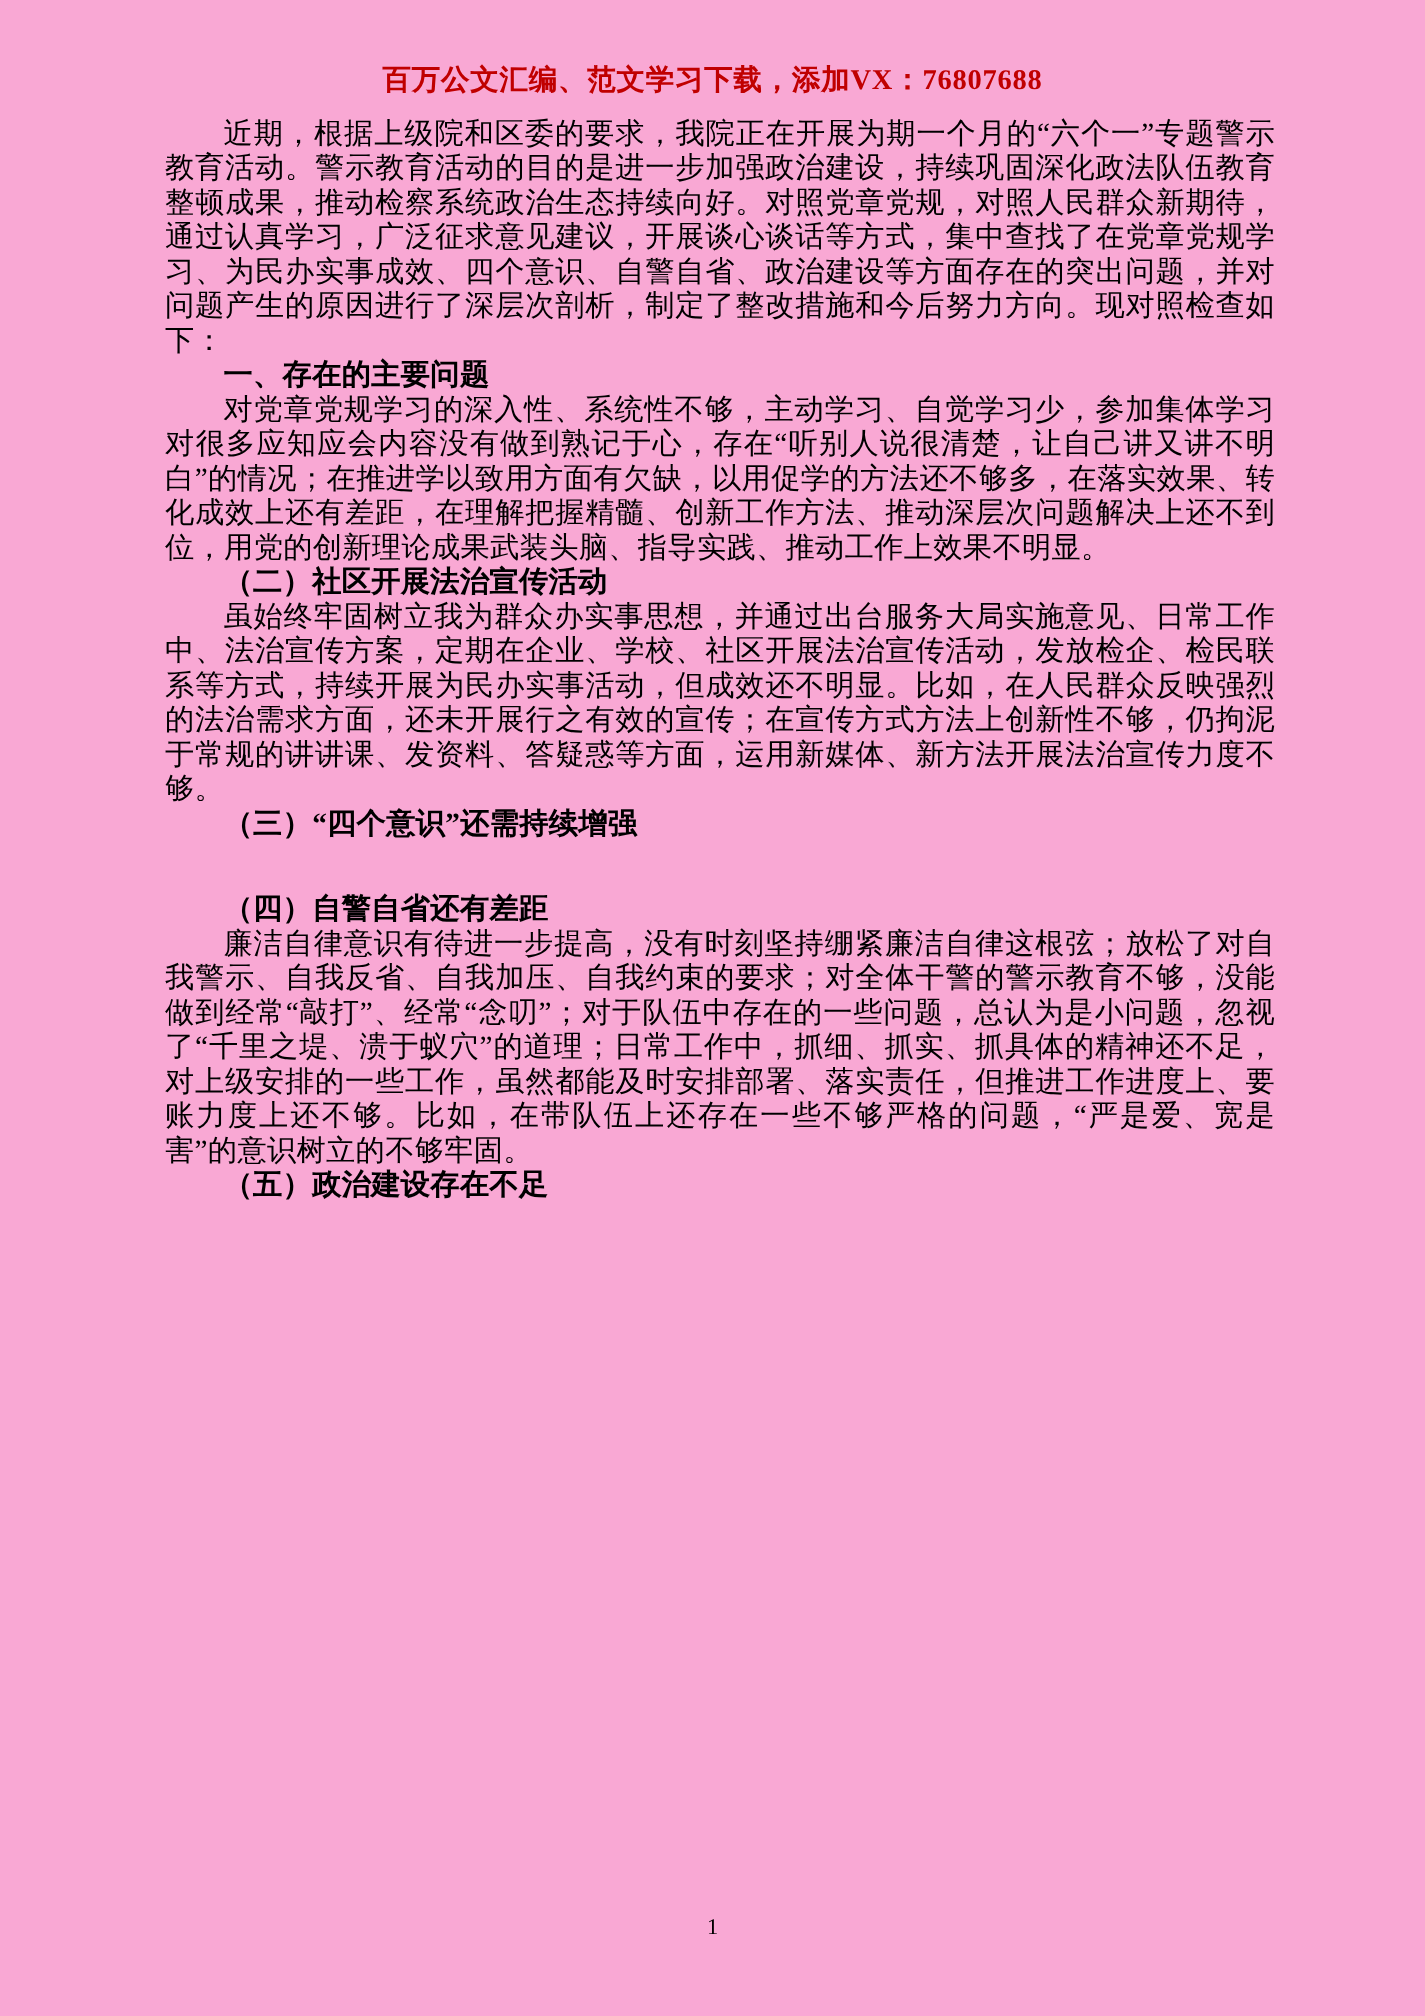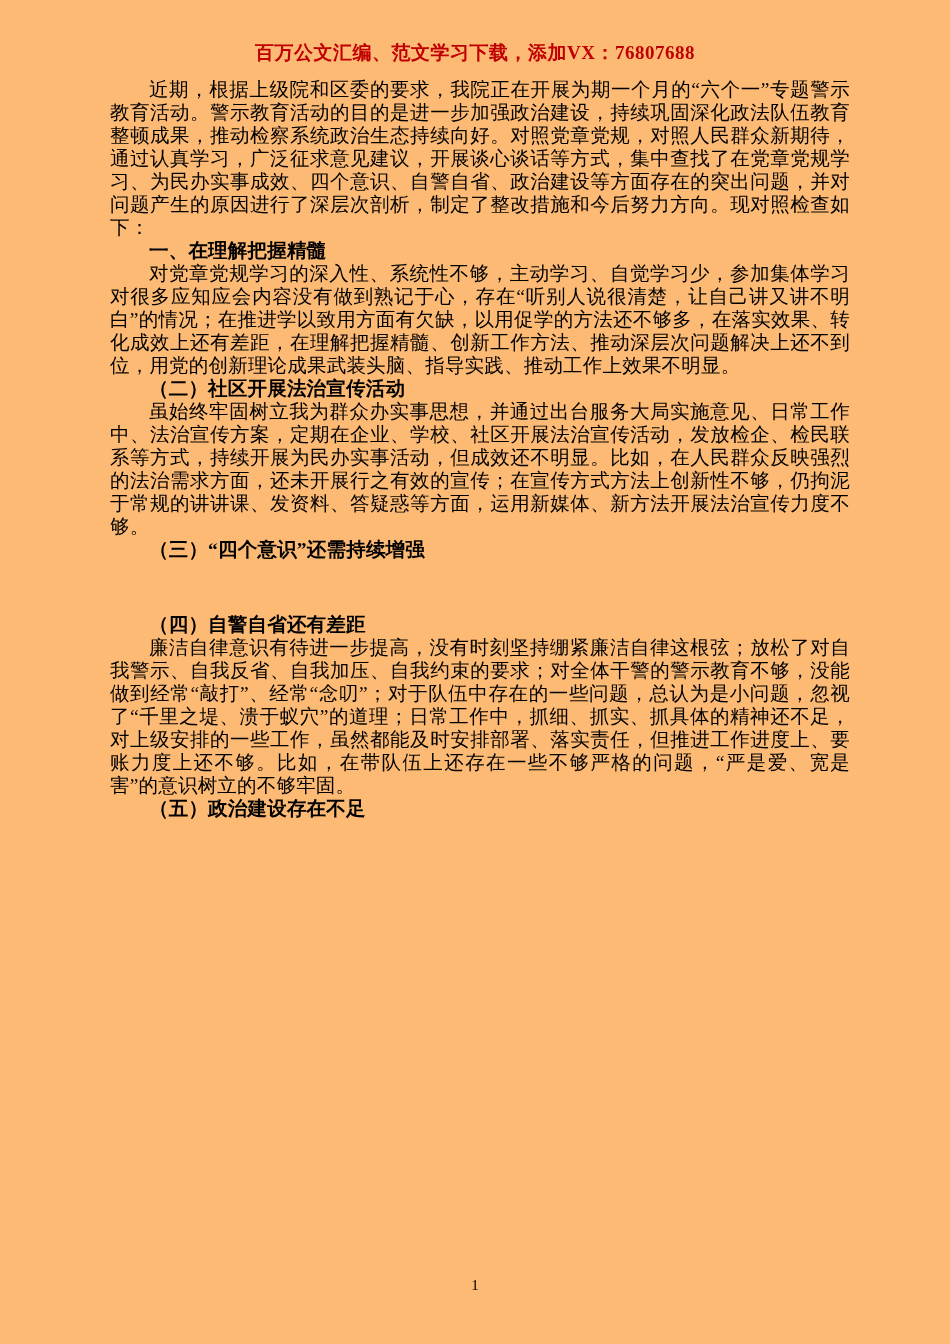--- a/index.html
+++ b/index.html
@@ -7,21 +7,21 @@
     padding: 0;
     background: #ffffff;
   }
   body {
     font-family: "Liberation Serif", "DejaVu Serif", serif;
   }
   .page {
     position: relative;
     width: 950px;
     height: 1344px;
-    background: #fdba74;
+    background: #f9a8d4;
     overflow: hidden;
     box-sizing: border-box;
     padding: 0;
   }
   .watermark {
     position: absolute;
     top: 40px;
     left: 0;
     width: 950px;
     text-align: center;
@@ -47,21 +47,21 @@
     letter-spacing: 0.2px;
   }
   p.indent {
     text-indent: 2em;
   }
   p.heading {
     text-indent: 2em;
     font-weight: bold;
   }
   p.spacer-before {
-    margin-top: 52px;
+    margin-top: 34px;
     font-family: Liberation Serif, serif;
   }
   .page-number {
     position: absolute;
     bottom: 50px;
     left: 0;
     width: 950px;
     text-align: center;
     font-size: 15px;
     color: #000000;
@@ -69,21 +69,21 @@
 </style>
 </head>
 <body>
 
 <div class="page">
 
   <div class="watermark">百万公文汇编、范文学习下载，添加VX：76807688</div>
 
   <div class="content">
     <p class="indent">近期，根据上级院和区委的要求，我院正在开展为期一个月的“六个一”专题警示教育活动。警示教育活动的目的是进一步加强政治建设，持续巩固深化政法队伍教育整顿成果，推动检察系统政治生态持续向好。对照党章党规，对照人民群众新期待，通过认真学习，广泛征求意见建议，开展谈心谈话等方式，集中查找了在党章党规学习、为民办实事成效、四个意识、自警自省、政治建设等方面存在的突出问题，并对问题产生的原因进行了深层次剖析，制定了整改措施和今后努力方向。现对照检查如下：</p>
-    <p class="heading">一、在理解把握精髓</p>
+    <p class="heading">一、存在的主要问题</p>
     <p class="indent">对党章党规学习的深入性、系统性不够，主动学习、自觉学习少，参加集体学习对很多应知应会内容没有做到熟记于心，存在“听别人说很清楚，让自己讲又讲不明白”的情况；在推进学以致用方面有欠缺，以用促学的方法还不够多，在落实效果、转化成效上还有差距，在理解把握精髓、创新工作方法、推动深层次问题解决上还不到位，用党的创新理论成果武装头脑、指导实践、推动工作上效果不明显。</p>
     <p class="heading">（二）社区开展法治宣传活动</p>
     <p class="indent">虽始终牢固树立我为群众办实事思想，并通过出台服务大局实施意见、日常工作中、法治宣传方案，定期在企业、学校、社区开展法治宣传活动，发放检企、检民联系等方式，持续开展为民办实事活动，但成效还不明显。比如，在人民群众反映强烈的法治需求方面，还未开展行之有效的宣传；在宣传方式方法上创新性不够，仍拘泥于常规的讲讲课、发资料、答疑惑等方面，运用新媒体、新方法开展法治宣传力度不够。</p>
     <p class="heading">（三）“四个意识”还需持续增强</p>
     <p class="heading spacer-before">（四）自警自省还有差距</p>
     <p class="indent">廉洁自律意识有待进一步提高，没有时刻坚持绷紧廉洁自律这根弦；放松了对自我警示、自我反省、自我加压、自我约束的要求；对全体干警的警示教育不够，没能做到经常“敲打”、经常“念叨”；对于队伍中存在的一些问题，总认为是小问题，忽视了“千里之堤、溃于蚁穴”的道理；日常工作中，抓细、抓实、抓具体的精神还不足，对上级安排的一些工作，虽然都能及时安排部署、落实责任，但推进工作进度上、要账力度上还不够。比如，在带队伍上还存在一些不够严格的问题，“严是爱、宽是害”的意识树立的不够牢固。</p>
     <p class="heading">（五）政治建设存在不足</p>
 
   </div>
 

